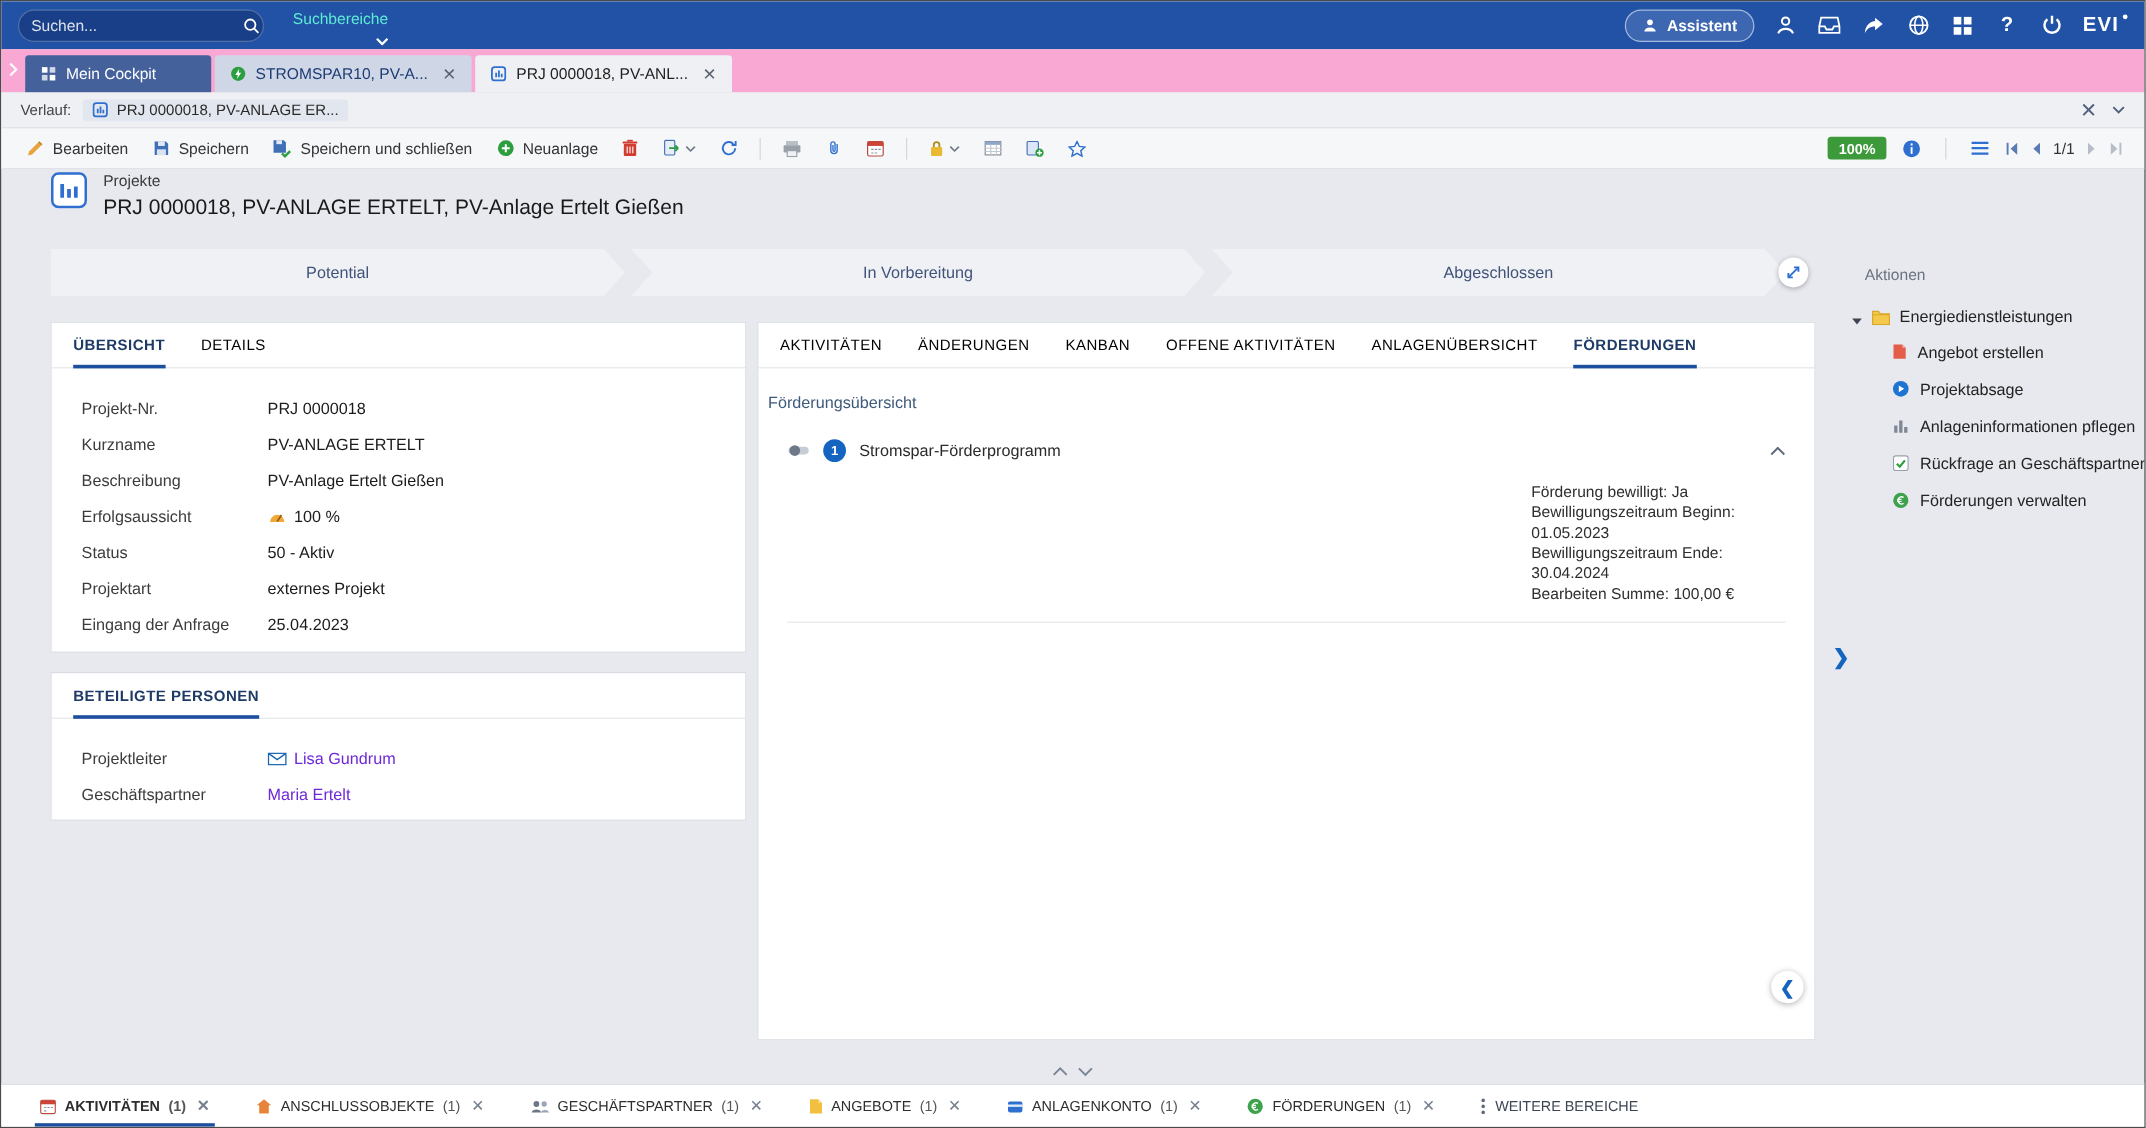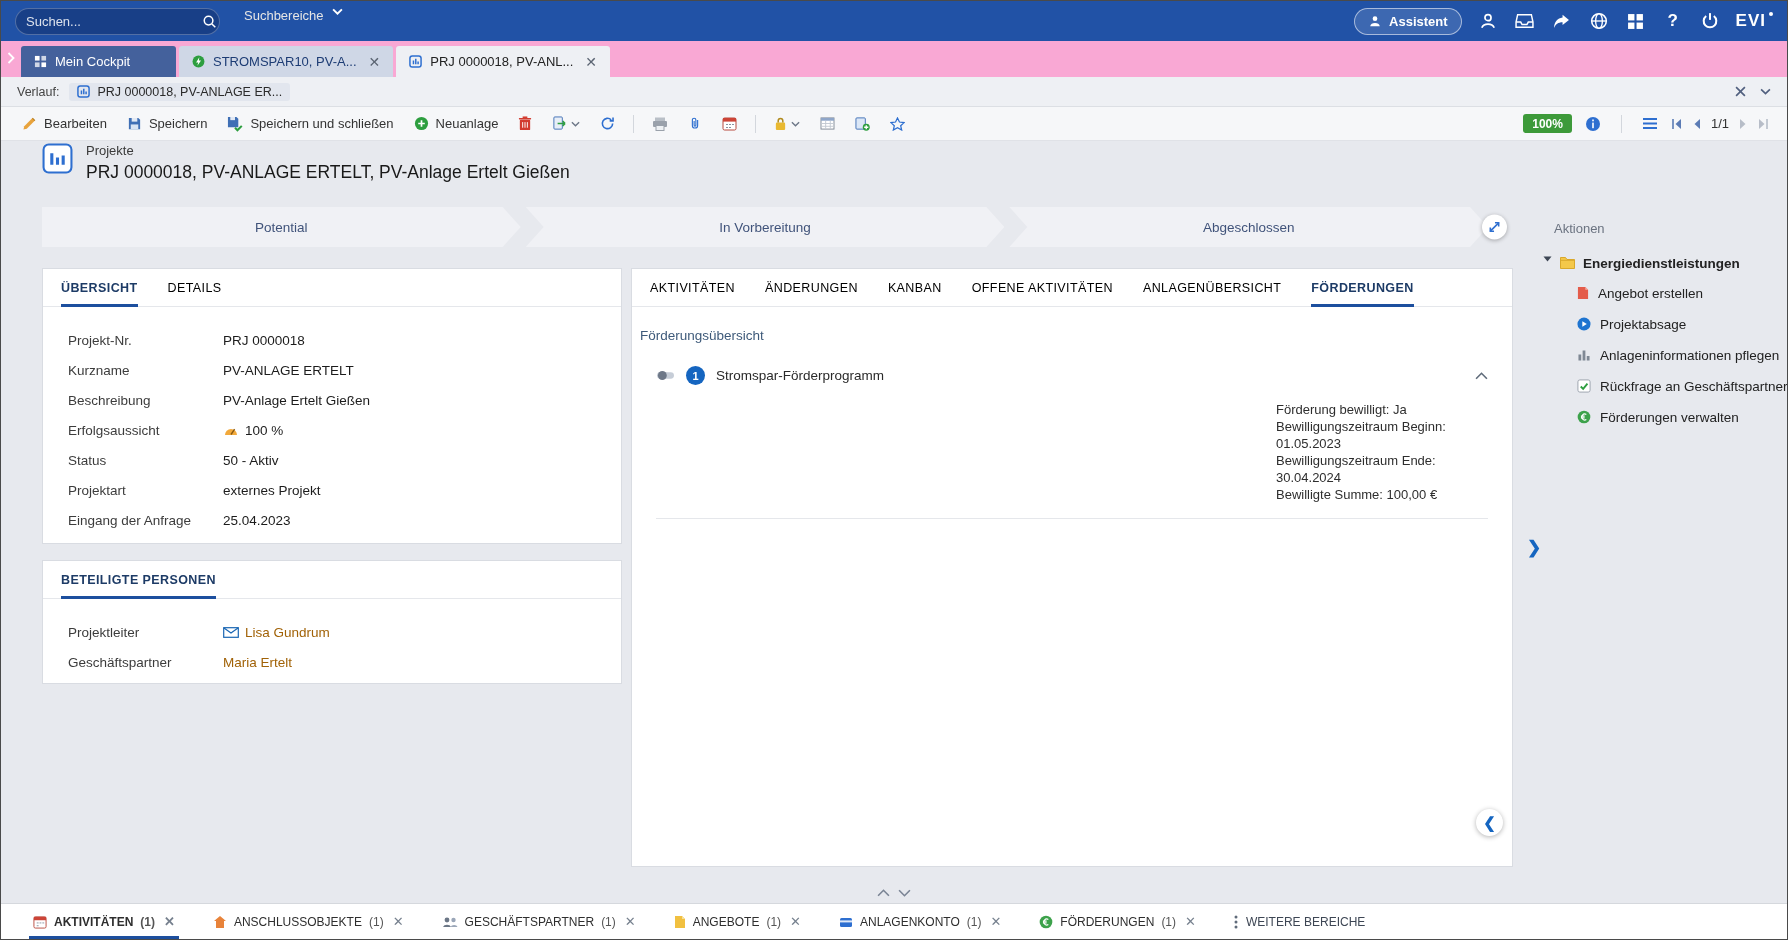--- a/index.html
+++ b/index.html
@@ -4,21 +4,21 @@
 <style>
   * { box-sizing: border-box; margin: 0; padding: 0; }
   body { background:#666; font-family:"Liberation Sans", sans-serif; }
   .window { position:relative; width:1788px; height:940px; background:#e7e9ee; border:1px solid #4a4a4a; overflow:hidden; }
 
   
   .topbar { position:absolute; top:0; left:0; right:0; height:40px; background:#2152a6; display:flex; align-items:center; padding:0 14px; gap:14px; }
   .searchbox { width:205px; height:27px; background:rgba(8,28,78,.35); border:1px solid rgba(255,255,255,.25); border-radius:14px; display:flex; align-items:center; padding:0 10px; }
   .searchbox input { flex:1; background:transparent; border:none; outline:none; color:#fff; font-size:13px; font-family:inherit; }
   .searchbox input::placeholder { color:rgba(255,255,255,.85); }
-  .scope-btn { display:flex; align-items:flex-start; gap:8px; color:#e5e5e5; font-size:13px; padding:0 10px; height:27px; }
+  .scope-btn { display:flex; align-items:flex-end; gap:8px; color:#5eead4; font-size:13px; padding:0 10px; height:27px;flex-direction:column; }
   .topbar-right { margin-left:auto; display:flex; align-items:center; gap:15px; }
   .assistant { display:flex; align-items:center; gap:7px; height:27px; padding:0 13px; border-radius:14px; background:rgba(255,255,255,.13); border:1px solid rgba(255,255,255,.55); color:#fff; font-size:13px; font-weight:700; }
   .tbicon { display:inline-flex; align-items:center; justify-content:center; width:22px; height:22px; }
   .help-glyph { color:#fff; font-size:17px; font-weight:700; }
   .brand { color:#fff; font-size:17px; font-weight:700; letter-spacing:1px; position:relative; padding-right:7px; }
   .brand::after { content:""; position:absolute; top:1px; right:0; width:4px; height:4px; border-radius:50%; background:#fff; }
 
   
   .tabrow { position:absolute; top:40px; left:0; right:0; height:36px; background:#f9a8d4; display:flex; align-items:flex-end; padding-left:4px; }
   .tabs-overflow { color:#fff; font-size:15px; align-self:center; padding:0 6px 2px 2px; }
@@ -61,35 +61,35 @@
   .ctab { display:flex; align-items:center; font-size:12.5px; letter-spacing:.4px; color:#000000; position:relative; white-space:nowrap; }
   .ctab.active { color:#1d3b66; font-weight:700; }
   .ctab.active::after { content:""; position:absolute; left:0; right:0; bottom:-1px; height:3px; background:#1d4f9e; }
 
   .card-overview { left:41px; top:267px; width:580px; height:276px; }
   .card-persons  { left:41px; top:559px; width:580px; height:124px; }
   .frows { padding:18px 0 0 25px; }
   .frow { display:flex; align-items:center; height:30px; font-size:13.5px; }
   .flabel { width:155px; color:#3c3c3c; }
   .fvalue { color:#1c1c1c; display:flex; align-items:center; gap:6px; }
-  .link { color:#a16207; }
+  .link { color:#6d28d9; }
 
   .card-main { left:630px; top:267px; width:882px; height:599px; }
   .section-title { margin:21px 8px 0; font-size:13.5px; color:#3e5a7a; }
   .acc-row { margin-top:23px; padding:0 24px; display:flex; align-items:center; gap:11px; font-size:13.5px; color:#2a2a2a; }
   .count-badge { width:19px; height:19px; border-radius:50%; background:#1565c0; color:#fff; font-size:11px; font-weight:700; display:flex; align-items:center; justify-content:center; }
   .acc-chevron { margin-left:auto; }
   .fund-details { margin:16px 24px 0 644px; font-size:13px; color:#2e2e2e; line-height:17px; }
   .fund-divider { margin:15px 24px 0; border-top:1px solid #e5e7eb; }
   .collapse-btn { position:absolute; right:9px; top:540px; width:27px; height:27px; border-radius:50%; background:#fff; box-shadow:0 1px 5px rgba(0,0,0,.3); color:#1565c0; font-size:15px; font-weight:700; display:flex; align-items:center; justify-content:center; }
 
   
   .sidebar { position:absolute; left:1524px; top:206px; width:264px; bottom:36px; }
   .sb-title { margin:14px 0 0 29px; font-size:13px; color:#6b7380; }
-  .sb-folder { margin:20px 0 0 18px; display:flex; align-items:flex-start; gap:7px; font-size:13.5px; color:#222;font-weight:bold; }
+  .sb-folder { margin:20px 0 0 18px; display:flex; align-items:flex-end; gap:7px; font-size:13.5px; color:#222; }
   .sb-item { margin:13px 0 0 52px; display:flex; align-items:center; gap:9px; font-size:13.5px; color:#222; height:18px; }
   .sb-chevron { position:absolute; left:2px; top:330px; color:#1565c0; font-size:17px; font-weight:700; }
 
   
   .splitter { position:absolute; left:876px; top:888px; display:flex; gap:8px; align-items:center; }
   .bottombar { position:absolute; left:0; right:0; bottom:0; height:36px; background:#fff; border-top:1px solid #d5d8dd; display:flex; align-items:center; padding:0 32px; gap:38px; font-size:12px; color:#2e2e2e; }
   .btab { display:flex; align-items:center; gap:7px; height:100%; position:relative; white-space:nowrap; }
   .btab .cnt { color:#555; }
   .btab .x { color:#76808e; font-size:13px; margin-left:2px; }
   .btab.active { font-weight:700; }
@@ -540,21 +540,21 @@
       <span class="acc-chevron">
           <svg width="13" height="8" viewBox="0 0 12 7">
             <path d="M1 6l5-5 5 5" fill="none" stroke="#5f6b7a" stroke-width="1.5"></path>
           </svg>
         </span>
     </div>
     <div class="fund-details">
       <div>Förderung bewilligt: Ja</div>
       <div>Bewilligungszeitraum Beginn: 01.05.2023</div>
       <div>Bewilligungszeitraum Ende: 30.04.2024</div>
-      <div>Bewilligte Summe: 100,00 €</div>
+      <div>Bearbeiten Summe: 100,00 €</div>
     </div>
     <div class="fund-divider"></div>
     <span class="collapse-btn">❮</span>
   </section>
 
   <aside class="sidebar">
     <div class="sb-title">Aktionen</div>
     <div class="sb-folder">
       <span>
           <svg width="9" height="6" viewBox="0 0 9 6">

